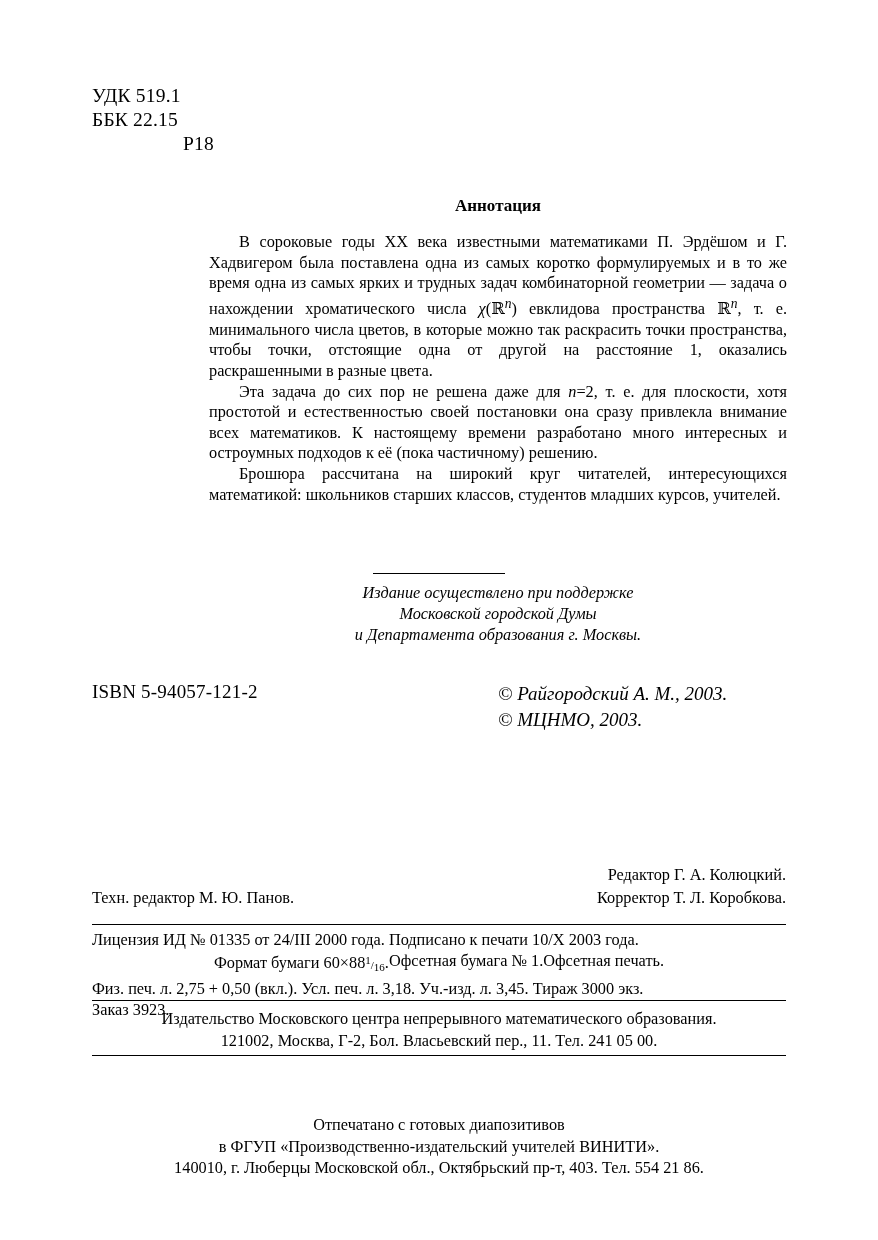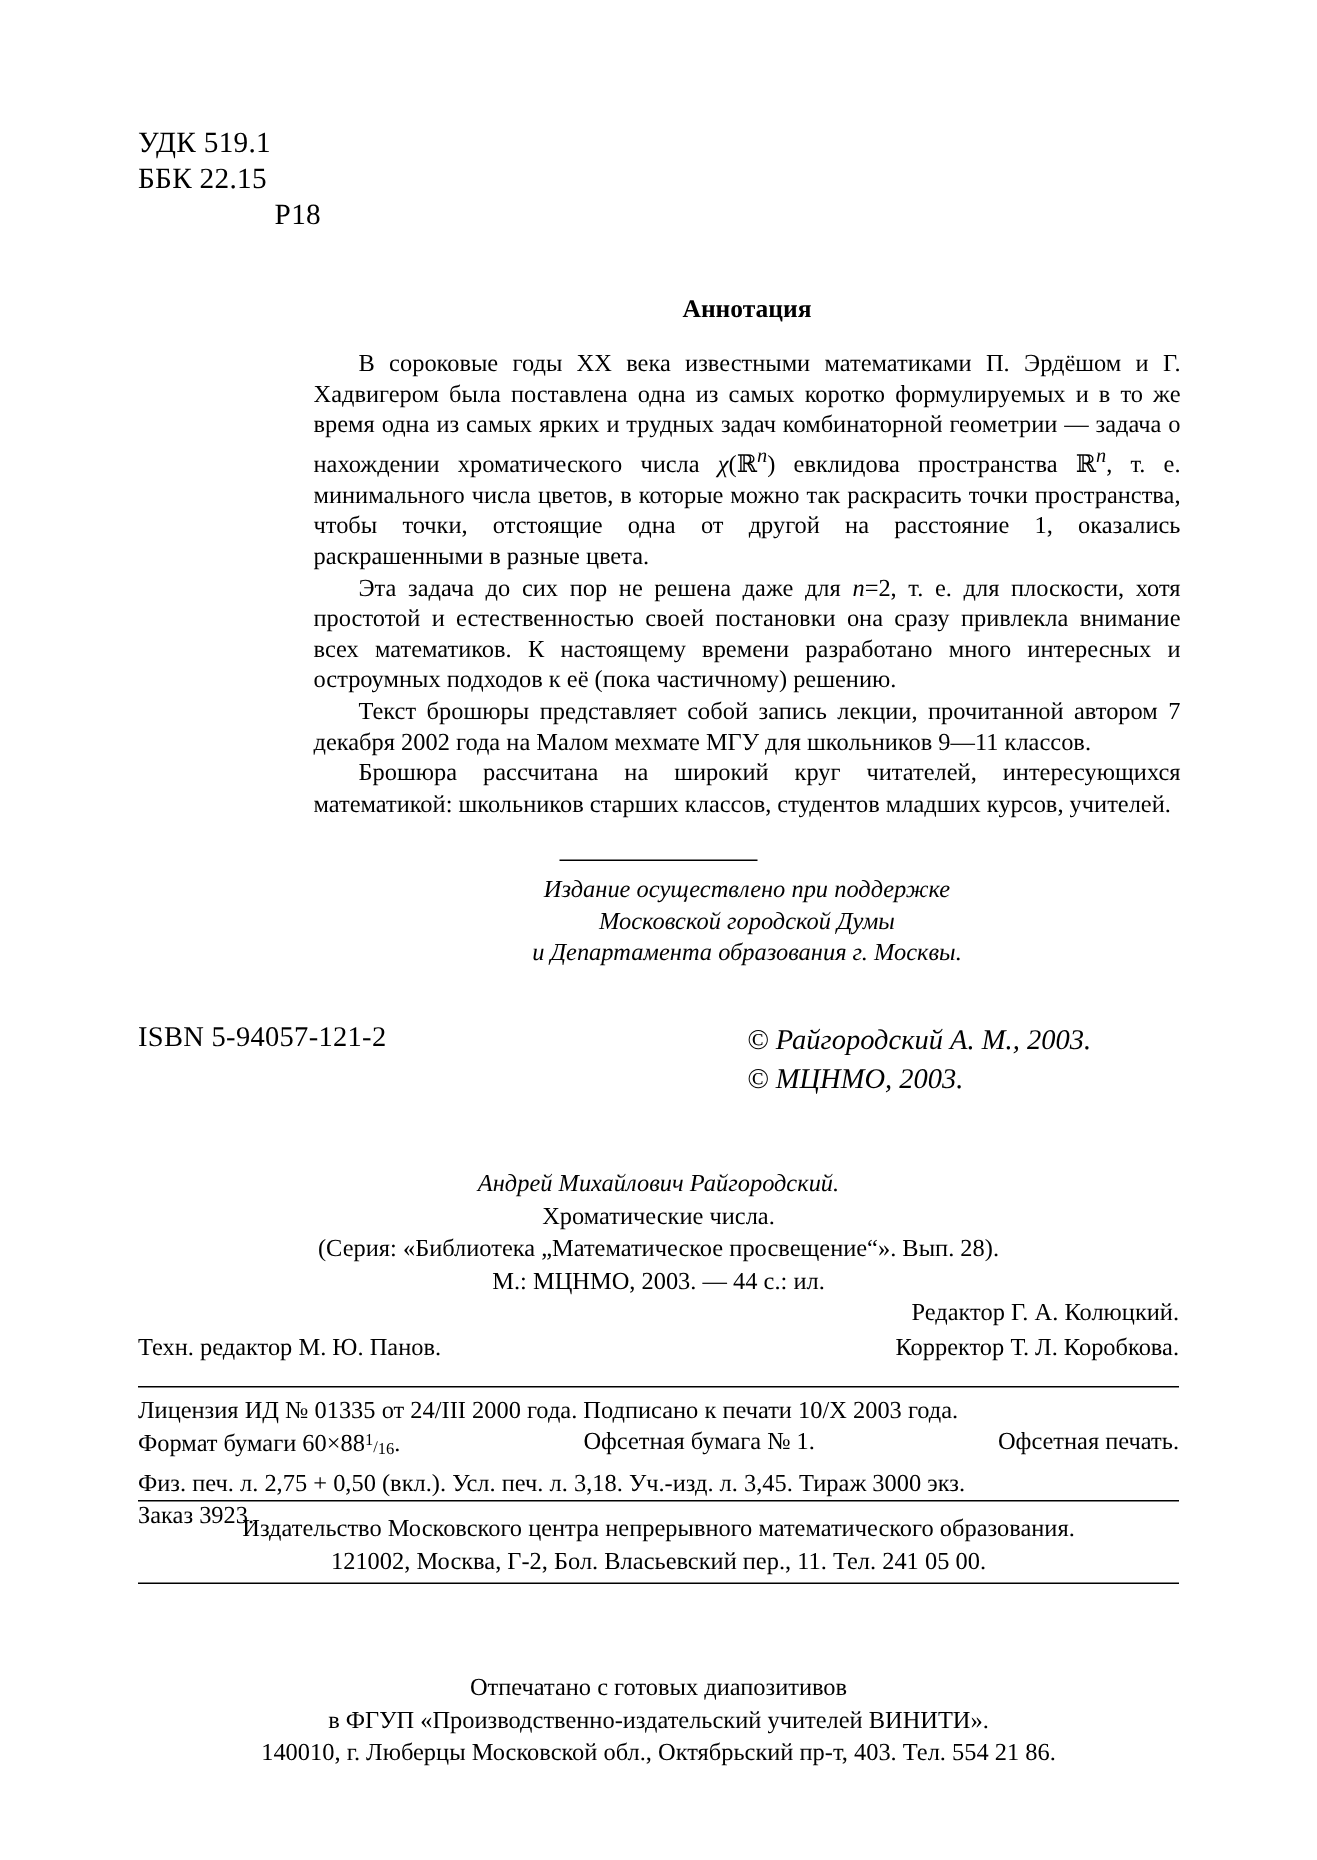--- a/index.html
+++ b/index.html
@@ -146,21 +146,21 @@
     left: 92px;
     top: 929px;
     width: 694px;
     font-size: 16.3px;
     line-height: 21px;
   }
   .licence .l-line { white-space: nowrap; }
   .licence .l-center { text-align: left; }
   .licence .spread {
     display: flex;
-    justify-content: space-between;
+    justify-content: center;
   }
   .frac {
     display: inline-block;
     font-size: 11px;
     vertical-align: -0.05em;
   }
   .frac sup { font-size: 11px; vertical-align: 0.45em; }
   .frac sub { font-size: 11px; vertical-align: -0.15em; }
 
   
@@ -196,46 +196,39 @@
     <span class="code-line r18">Р18</span>
   </div>
 
   <div class="annot-wrap">
     <div class="annot-title">Аннотация</div>
 
     <p class="annot-p"><span>В сороковые годы XX века известными математиками П. Эрдёшом и Г. Хадвигером была поставлена одна из самых коротко формулируемых и в то же время одна из самых ярких и трудных задач комбинаторной геометрии — задача о нахождении хроматического числа </span><span class="math-i">χ</span><span>(</span><span class="bb">ℝ</span><sup class="math-i">n</sup><span>)</span><span> евклидова пространства </span><span class="bb">ℝ</span><sup class="math-i">n</sup><span>, т. е. минимального числа цветов, в которые можно так раскрасить точки пространства, чтобы точки, отстоящие одна от другой на расстояние 1, оказались раскрашенными в разные цвета.</span></p>
 
     <p class="annot-p"><span>Эта задача до сих пор не решена даже для </span><span class="math-i">n</span><span>=2, т. е. для плоскости, хотя простотой и естественностью своей постановки она сразу привлекла внимание всех математиков. К настоящему времени разработано много интересных и остроумных подходов к её (пока частичному) решению.</span></p>
 
-    <p class="annot-p">Текст брошюры представляет собой запись лекции, прочитанной автором 7 декабря 2002 года на Малом мехмате МГУ для школьников 9—11 классов.</p>
 
     <p class="annot-p">Брошюра рассчитана на широкий круг читателей, интересующихся математикой: школьников старших классов, студентов младших курсов, учителей.</p>
   </div>
 
   <div class="short-rule"></div>
 
   <div class="support">
     <div>Издание осуществлено при поддержке</div>
     <div>Московской городской Думы</div>
     <div>и Департамента образования г. Москвы.</div>
   </div>
 
   <div class="isbn">ISBN 5-94057-121-2</div>
 
   <div class="copyright">
     <div>© Райгородский А. М., 2003.</div>
     <div>© МЦНМО, 2003.</div>
   </div>
 
-  <div class="imprint">
-    <div class="it">Андрей Михайлович Райгородский.</div>
-    <div>Хроматические числа.</div>
-    <div>(Серия: «Библиотека „Математическое просвещение“». Вып. 28).</div>
-    <div>М.: МЦНМО, 2003. — 44 с.: ил.</div>
-  </div>
 
   <div class="editors">
     <div class="center-line"><span>Редактор </span><span class="it">Г. А. Колюцкий.</span></div>
     <div class="row">
       <div><span>Техн. редактор </span><span class="it">М. Ю. Панов.</span></div>
       <div><span>Корректор </span><span class="it">Т. Л. Коробкова.</span></div>
     </div>
   </div>
 
   <div class="rule rule-1"></div>

